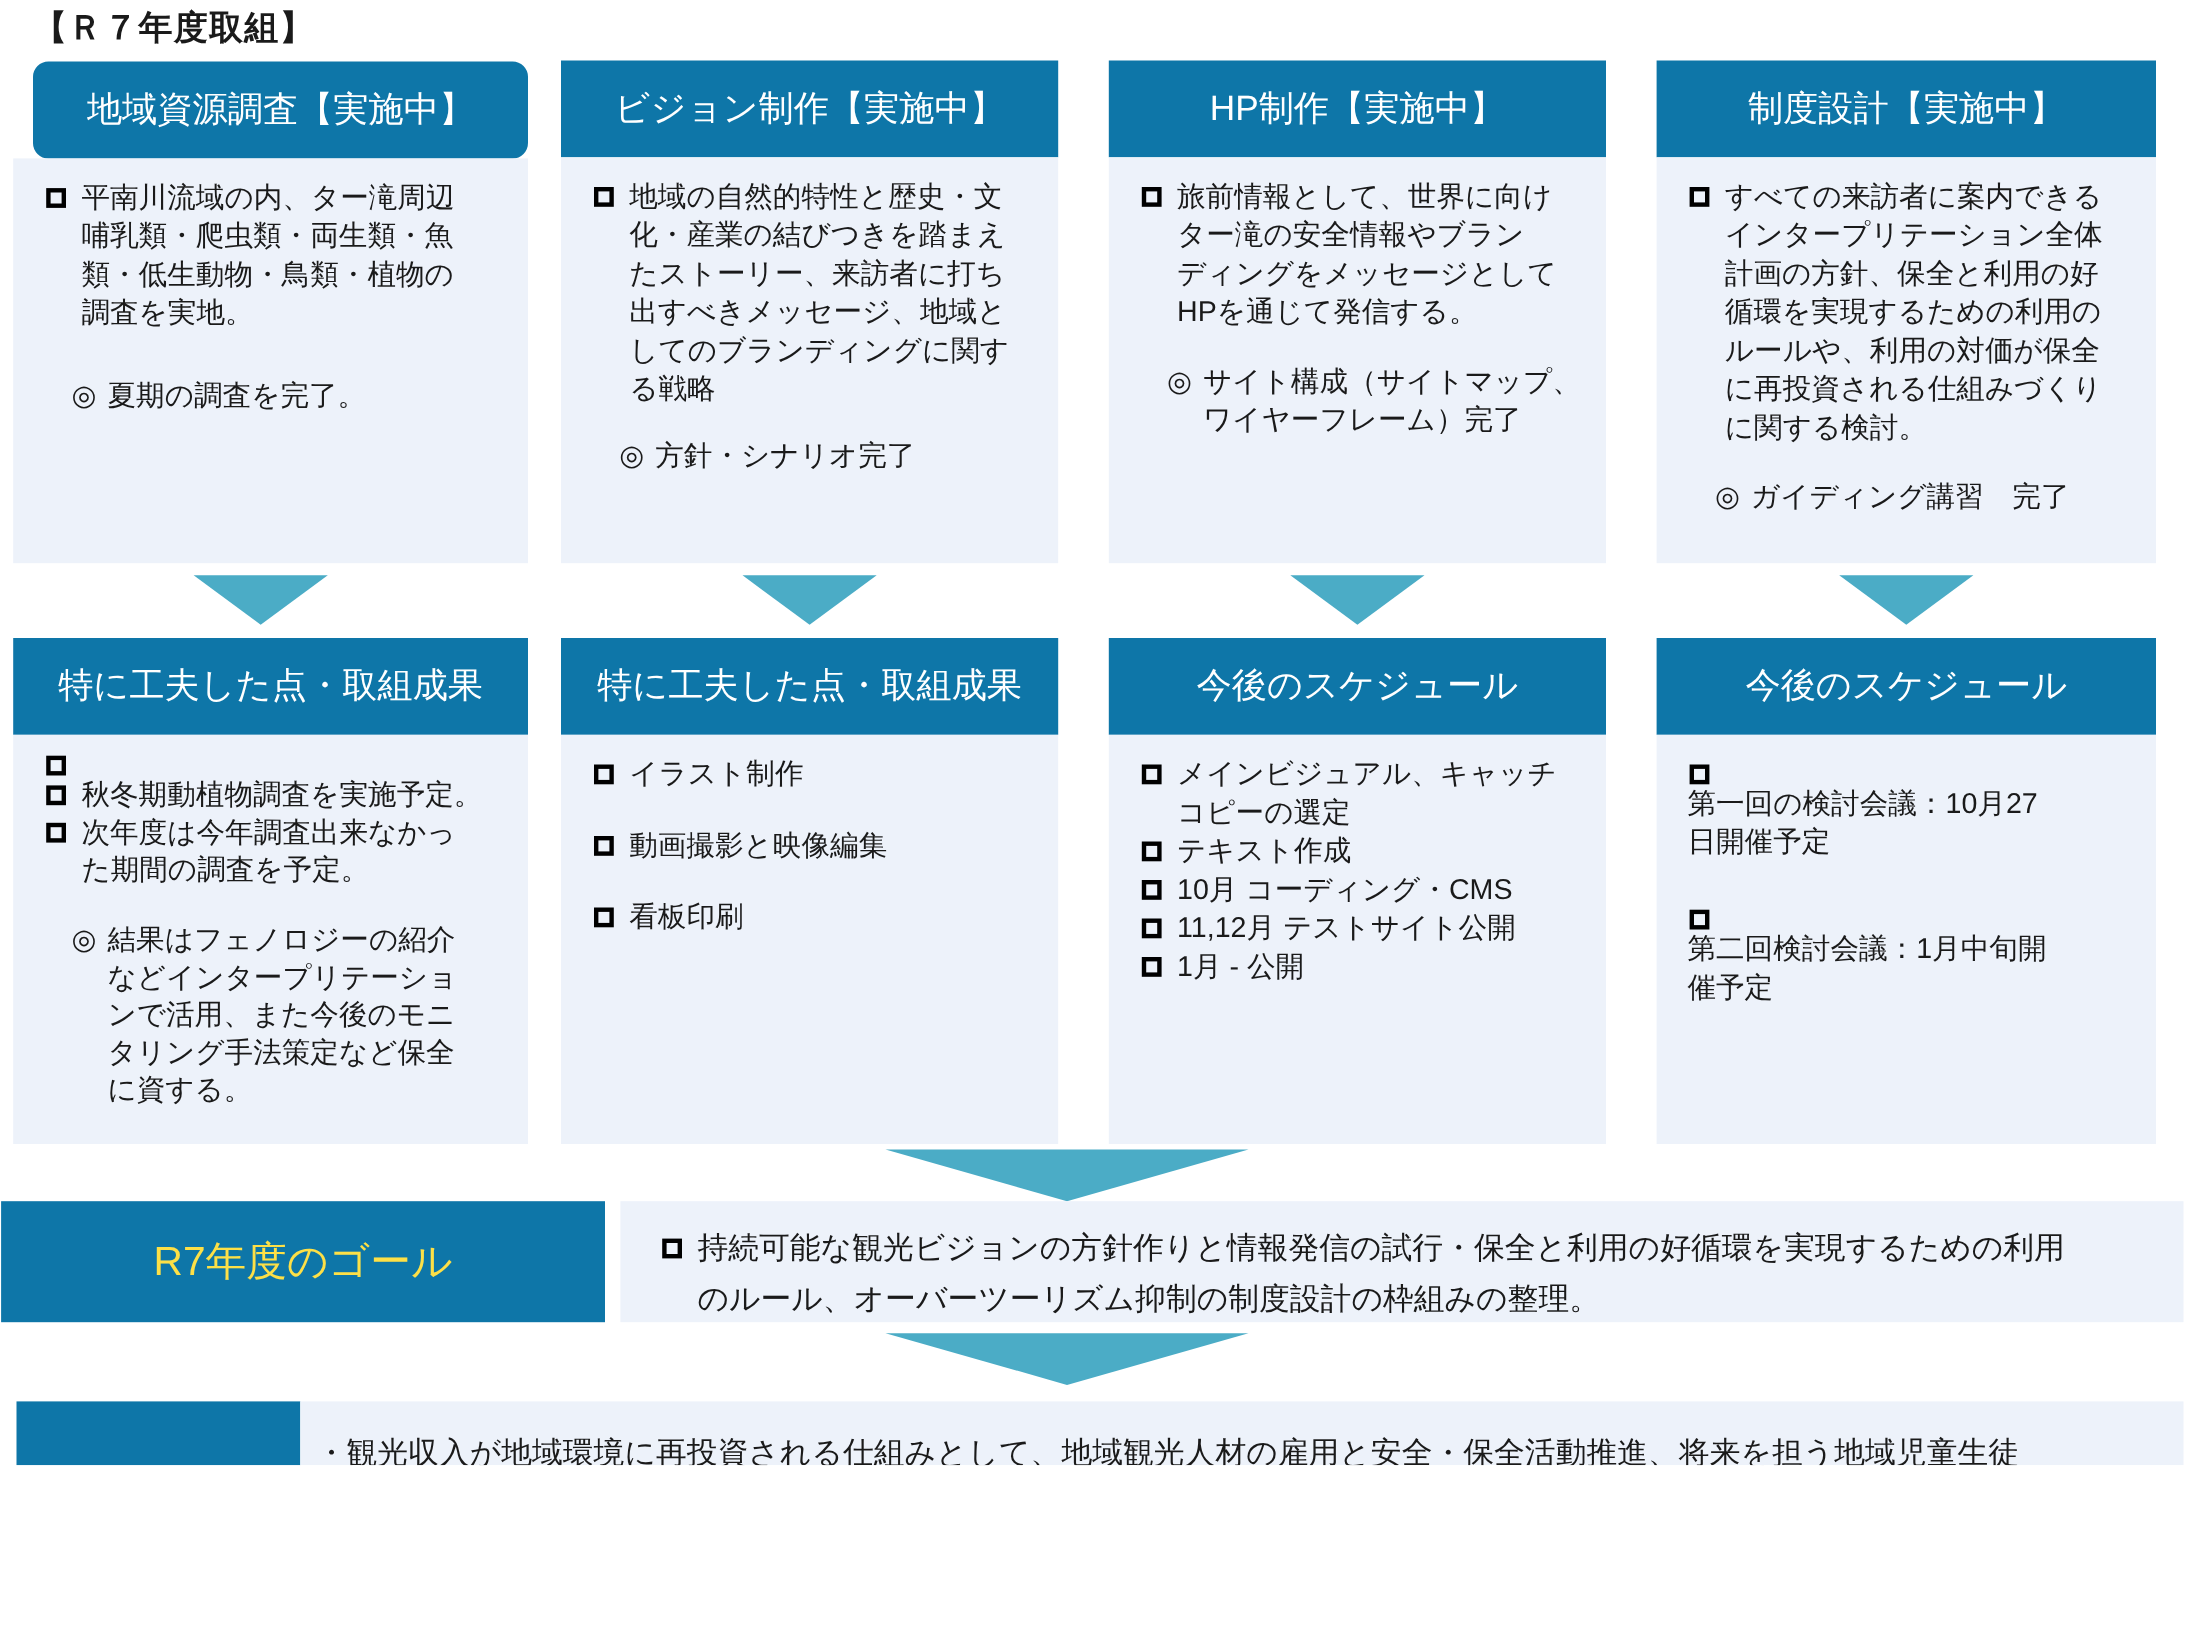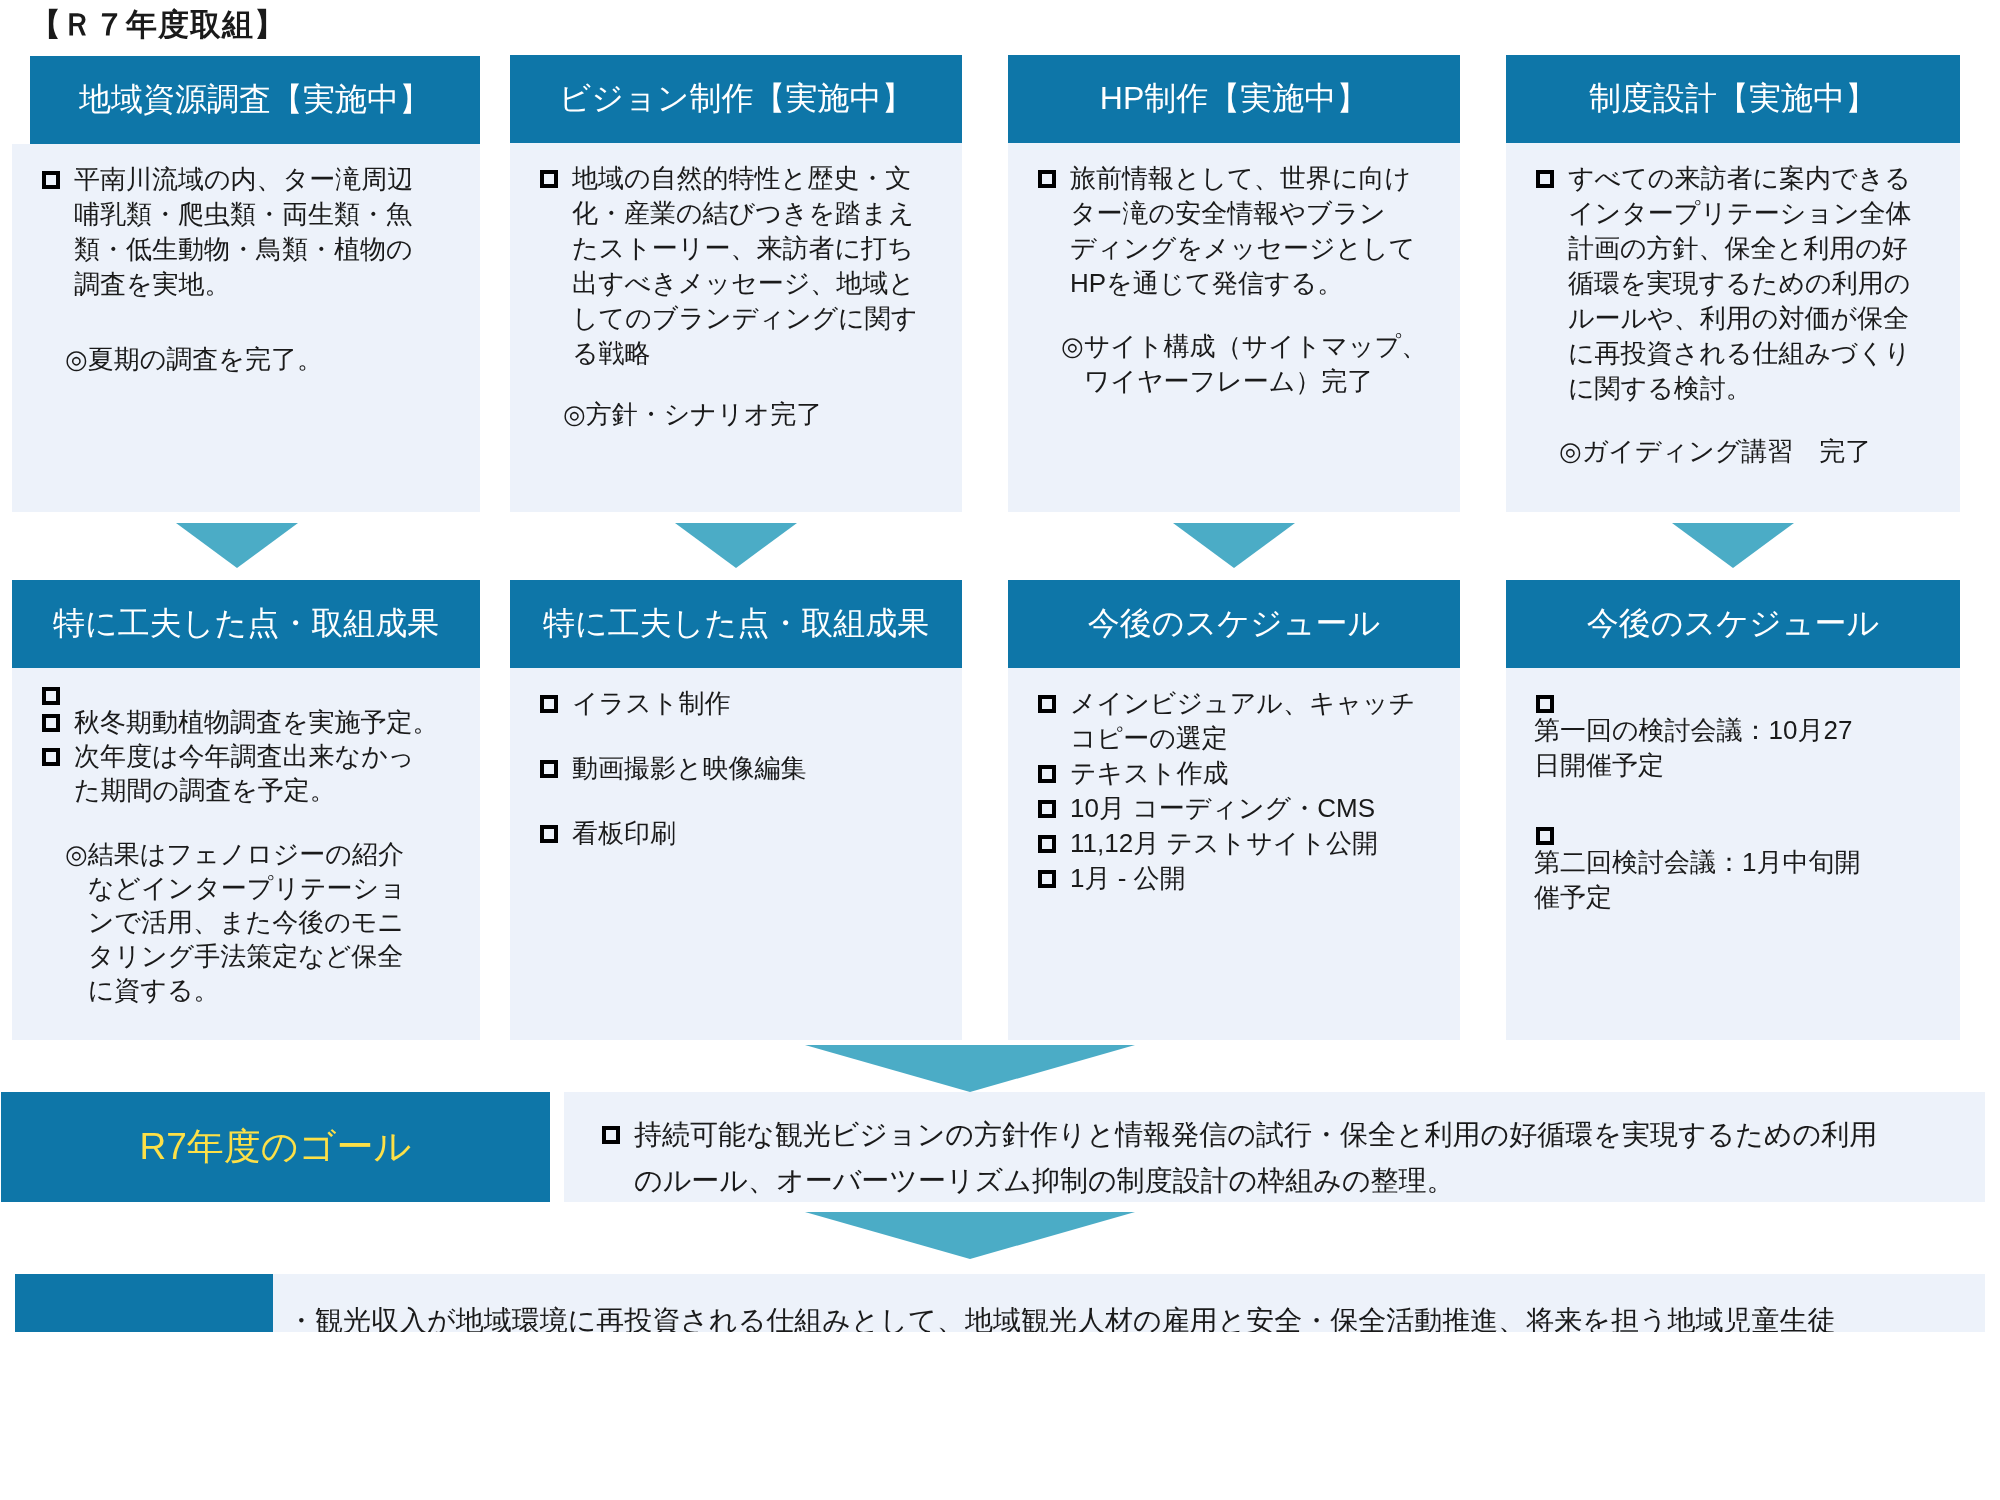--- a/index.html
+++ b/index.html
@@ -12,31 +12,31 @@
               display:flex;align-items:center;justify-content:center;font-size:32px;}
   .content-box{position:absolute;background:var(--bg,#EDF2FA);font-size:26px;line-height:35px;
                padding:18px 10px 0 28px;box-sizing:border-box;overflow:hidden;}
 
   .item{display:flex;align-items:flex-start;}
   .checkbox{flex:none;width:10px;height:10px;border:4px solid #000;margin:9px 14px 0 2px;}
   .item .txt{white-space:pre-line;}
 
   .note{display:flex;align-items:flex-start;margin-top:35px;padding-left:25px;}
   .note .marker{flex:none;}
-  .note .txt{white-space:pre-line;}
+  .note .txt{white-space:pre-line;margin-left:10px;}
 
   .down-arrow{position:absolute;width:0;height:0;
               border-left:61px solid transparent;border-right:61px solid transparent;
               border-top:45px solid var(--arrow,#4BACC6);}
   .big-arrow{position:absolute;width:0;height:0;
              border-left:165px solid transparent;border-right:165px solid transparent;
              border-top:47px solid var(--arrow,#4BACC6);}
 
   
-  .h1-1{left:30px;top:56px;width:450px;}
+  .h1-1{left:30px;top:56px;width:450px;border-radius:14px;}
   .h1-2{left:510px;top:55px;width:452px;}
   .h1-3{left:1008px;top:55px;width:452px;}
   .h1-4{left:1506px;top:55px;width:454px;}
   .c1-1{left:12px;top:144px;width:468px;height:368px;}
   .c1-2{left:510px;top:143px;width:452px;height:369px;}
   .c1-3{left:1008px;top:143px;width:452px;height:369px;}
   .c1-4{left:1506px;top:143px;width:454px;height:369px;}
   .a-1{left:176px;top:523px;}
   .a-2{left:675px;top:523px;}
   .a-3{left:1173px;top:523px;}

